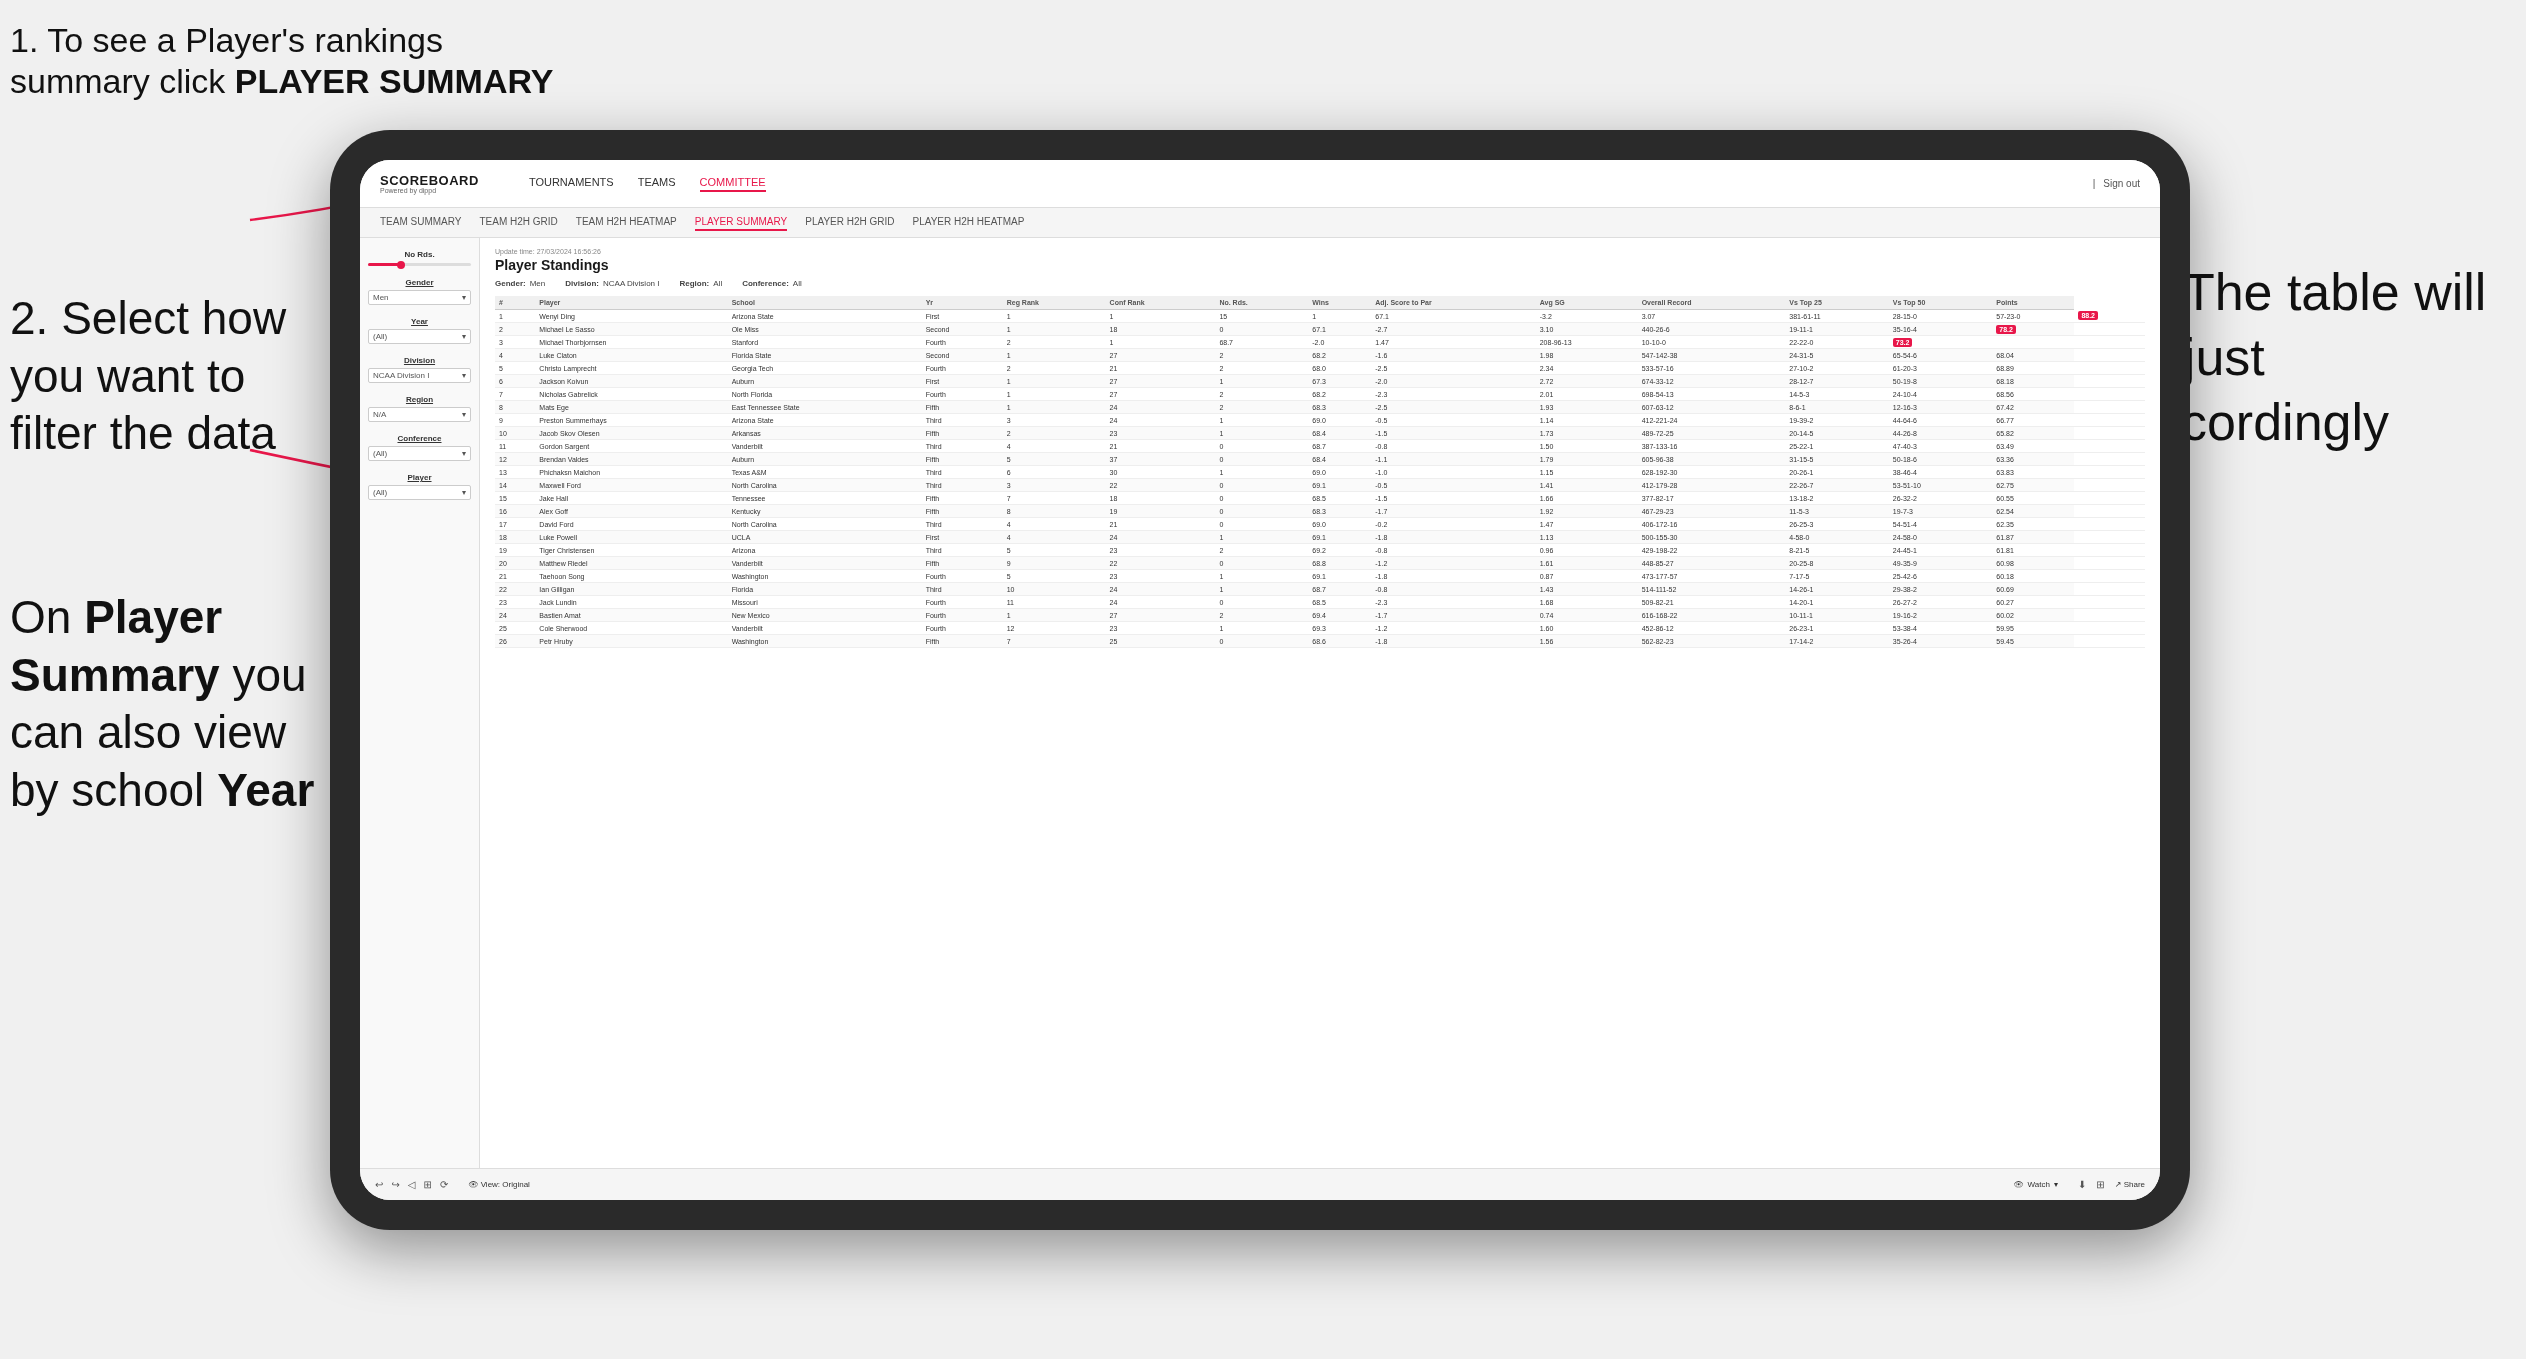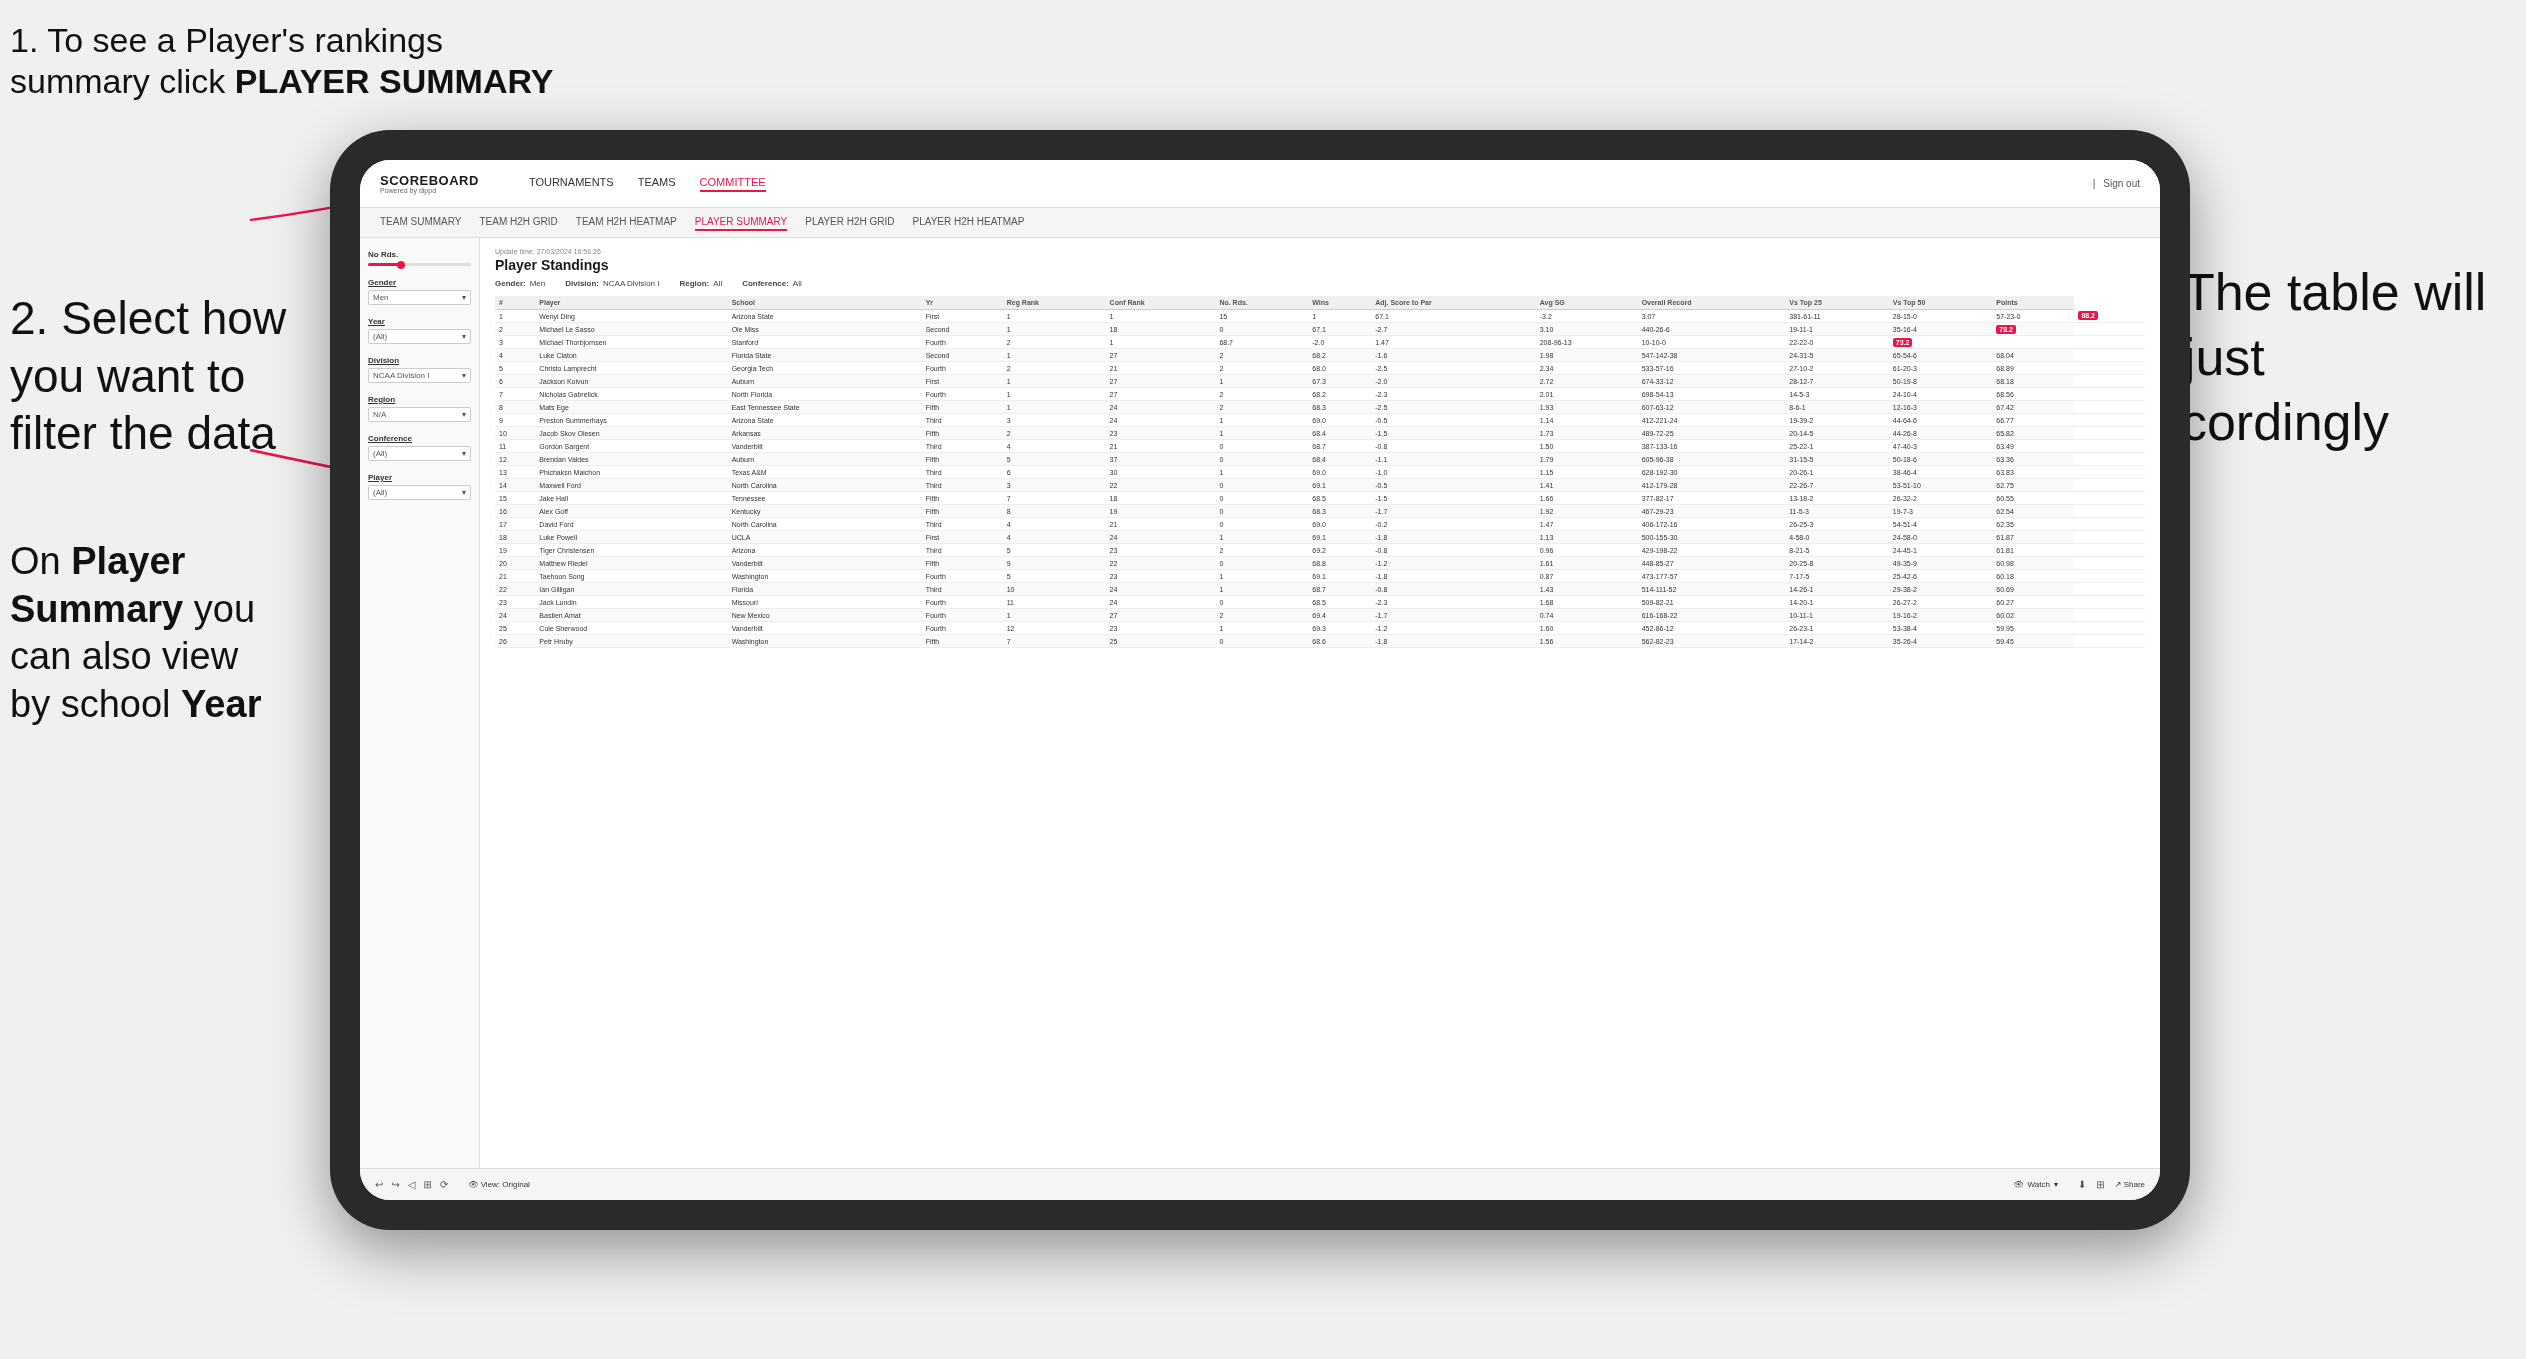--- a/index.html
+++ b/index.html
@@ -27,22 +27,22 @@
       top: 290px;
       font-size: 46px;
       line-height: 1.25;
       color: #111;
       width: 330px;
     }
 
     .instruction-3-left {
       position: absolute;
       left: 10px;
-      top: 538px;
-      font-size: 38px;
+      top: 589px;
+      font-size: 46px;
       line-height: 1.25;
       color: #111;
       width: 340px;
     }
 
     .instruction-right {
       position: absolute;
       right: 20px;
       top: 260px;
       font-size: 52px;
@@ -165,20 +165,21 @@
     }
 
     
     .sidebar {
       width: 120px;
       background: #f9f9f9;
       border-right: 1px solid #ddd;
       padding: 12px 8px;
       flex-shrink: 0;
       font-size: 9px;
+      text-align: center;
     }
 
     .sidebar-section {
       margin-bottom: 12px;
     }
 
     .sidebar-label {
       font-size: 8px;
       font-weight: 700;
       color: #333;

